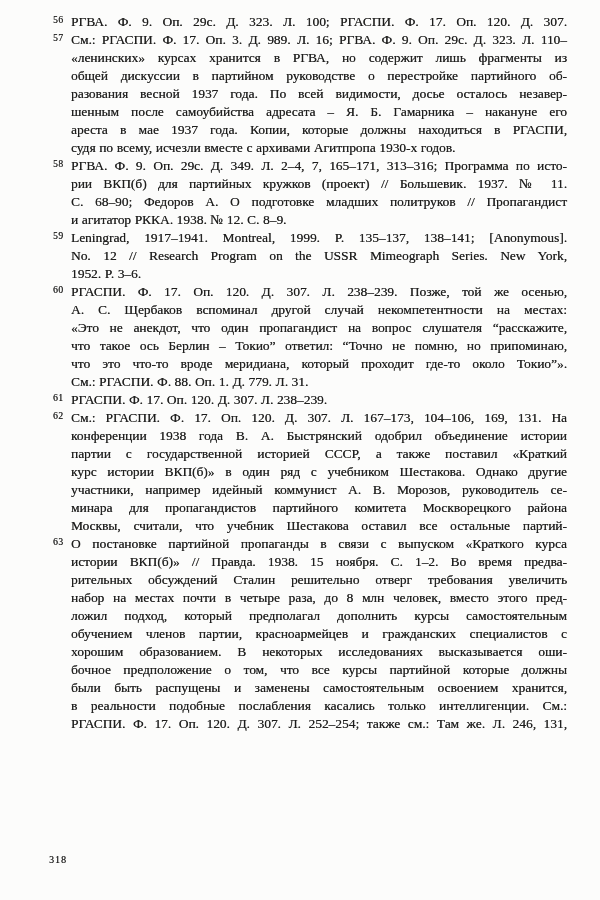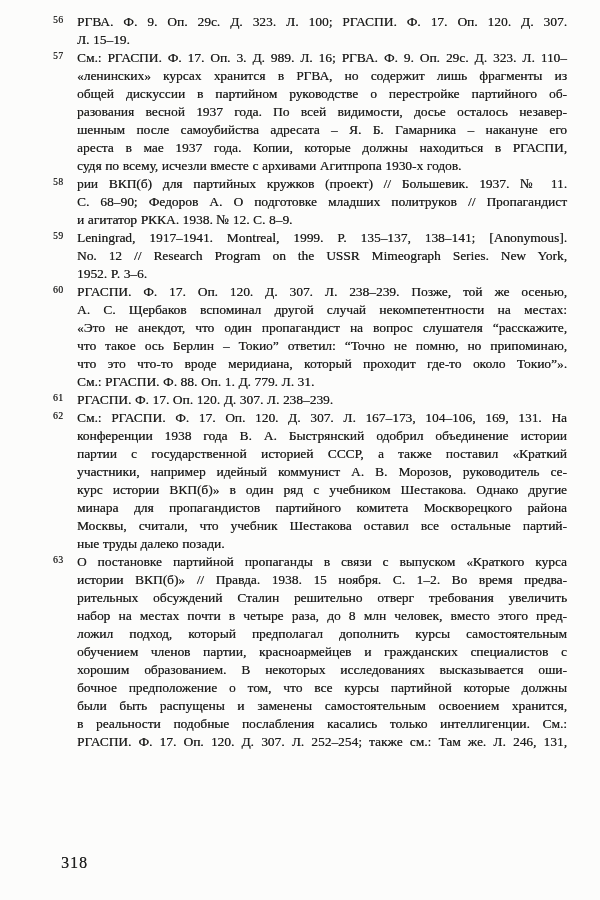--- a/index.html
+++ b/index.html
@@ -27,56 +27,55 @@
     position: absolute;
     left: 0; top: 1.5px;
     font-size: 9.6px;
     letter-spacing: 0.4px;
     line-height: 1;
   }
   .ln {
     text-align: justify;
     text-align-last: justify;
     word-spacing: 0.02em;
-    margin-left: 6px;
   }
   .ln.end { text-align-last: left; }
   .pageno {
     position: absolute;
-    left: 61px; top: 854px;
-    font-size: 16px;
+    left: 49px; top: 854px;
+    font-size: 10px;
     letter-spacing: 1px;
     text-shadow: 0.25px 0.25px 0 rgba(30,30,29,0.75);
   }
 </style>
 </head>
 <body style="background: rgb(252, 252, 251);">
 
 <main class="page" style="color: rgb(30, 30, 29);">
   <section class="notes">
 
     <div class="note">
       <span class="sup">56</span>
       <div class="ln">РГВА. Ф. 9. Оп. 29с. Д. 323. Л. 100; РГАСПИ. Ф. 17. Оп. 120. Д. 307.</div>
-      <div class="ln end">Л. 15–19.</div>
     </div>
 
     <div class="note">
       <span class="sup">57</span>
       <div class="ln">См.: РГАСПИ. Ф. 17. Оп. 3. Д. 989. Л. 16; РГВА. Ф. 9. Оп. 29с. Д. 323. Л. 110–</div>
       <div class="ln">«ленинских» курсах хранится в РГВА, но содержит лишь фрагменты из</div>
       <div class="ln">общей дискуссии в партийном руководстве о перестройке партийного об-</div>
       <div class="ln">разования весной 1937 года. По всей видимости, досье осталось незавер-</div>
       <div class="ln">шенным после самоубийства адресата – Я. Б. Гамарника – накануне его</div>
       <div class="ln">ареста в мае 1937 года. Копии, которые должны находиться в РГАСПИ,</div>
       <div class="ln end">судя по всему, исчезли вместе с архивами Агитпропа 1930-х годов.</div>
     </div>
 
     <div class="note">
       <span class="sup">58</span>
+      <div class="ln">РГВА. Ф. 9. Оп. 29с. Д. 349. Л. 2–4, 7, 165–171, 313–316; Программа по исто-</div>
       <div class="ln">рии ВКП(б) для партийных кружков (проект) // Большевик. 1937. № 11.</div>
       <div class="ln">С. 68–90; Федоров А. О подготовке младших политруков // Пропагандист</div>
       <div class="ln end">и агитатор РККА. 1938. № 12. С. 8–9.</div>
     </div>
 
     <div class="note">
       <span class="sup">59</span>
       <div class="ln">Leningrad, 1917–1941. Montreal, 1999. P. 135–137, 138–141; [Anonymous].</div>
       <div class="ln">No. 12 // Research Program on the USSR Mimeograph Series. New York,</div>
       <div class="ln end">1952. P. 3–6.</div>
@@ -95,25 +94,24 @@
     <div class="note">
       <span class="sup">61</span>
       <div class="ln end">РГАСПИ. Ф. 17. Оп. 120. Д. 307. Л. 238–239.</div>
     </div>
 
     <div class="note">
       <span class="sup">62</span>
       <div class="ln">См.: РГАСПИ. Ф. 17. Оп. 120. Д. 307. Л. 167–173, 104–106, 169, 131. На</div>
       <div class="ln">конференции 1938 года В. А. Быстрянский одобрил объединение истории</div>
       <div class="ln">партии с государственной историей СССР, а также поставил «Краткий</div>
+      <div class="ln">курс истории ВКП(б)» в один ряд с учебником Шестакова. Однако другие</div>
       <div class="ln">участники, например идейный коммунист А. В. Морозов, руководитель се-</div>
-      <div class="ln">курс истории ВКП(б)» в один ряд с учебником Шестакова. Однако другие</div>
       <div class="ln">минара для пропагандистов партийного комитета Москворецкого района</div>
       <div class="ln">Москвы, считали, что учебник Шестакова оставил все остальные партий-</div>
-      <div class="ln end">ные труды далеко позади.</div>
     </div>
 
     <div class="note">
       <span class="sup">63</span>
       <div class="ln">О постановке партийной пропаганды в связи с выпуском «Краткого курса</div>
       <div class="ln">истории ВКП(б)» // Правда. 1938. 15 ноября. С. 1–2. Во время предва-</div>
       <div class="ln">рительных обсуждений Сталин решительно отверг требования увеличить</div>
       <div class="ln">набор на местах почти в четыре раза, до 8 млн человек, вместо этого пред-</div>
       <div class="ln">ложил подход, который предполагал дополнить курсы самостоятельным</div>
       <div class="ln">обучением членов партии, красноармейцев и гражданских специалистов с</div>

